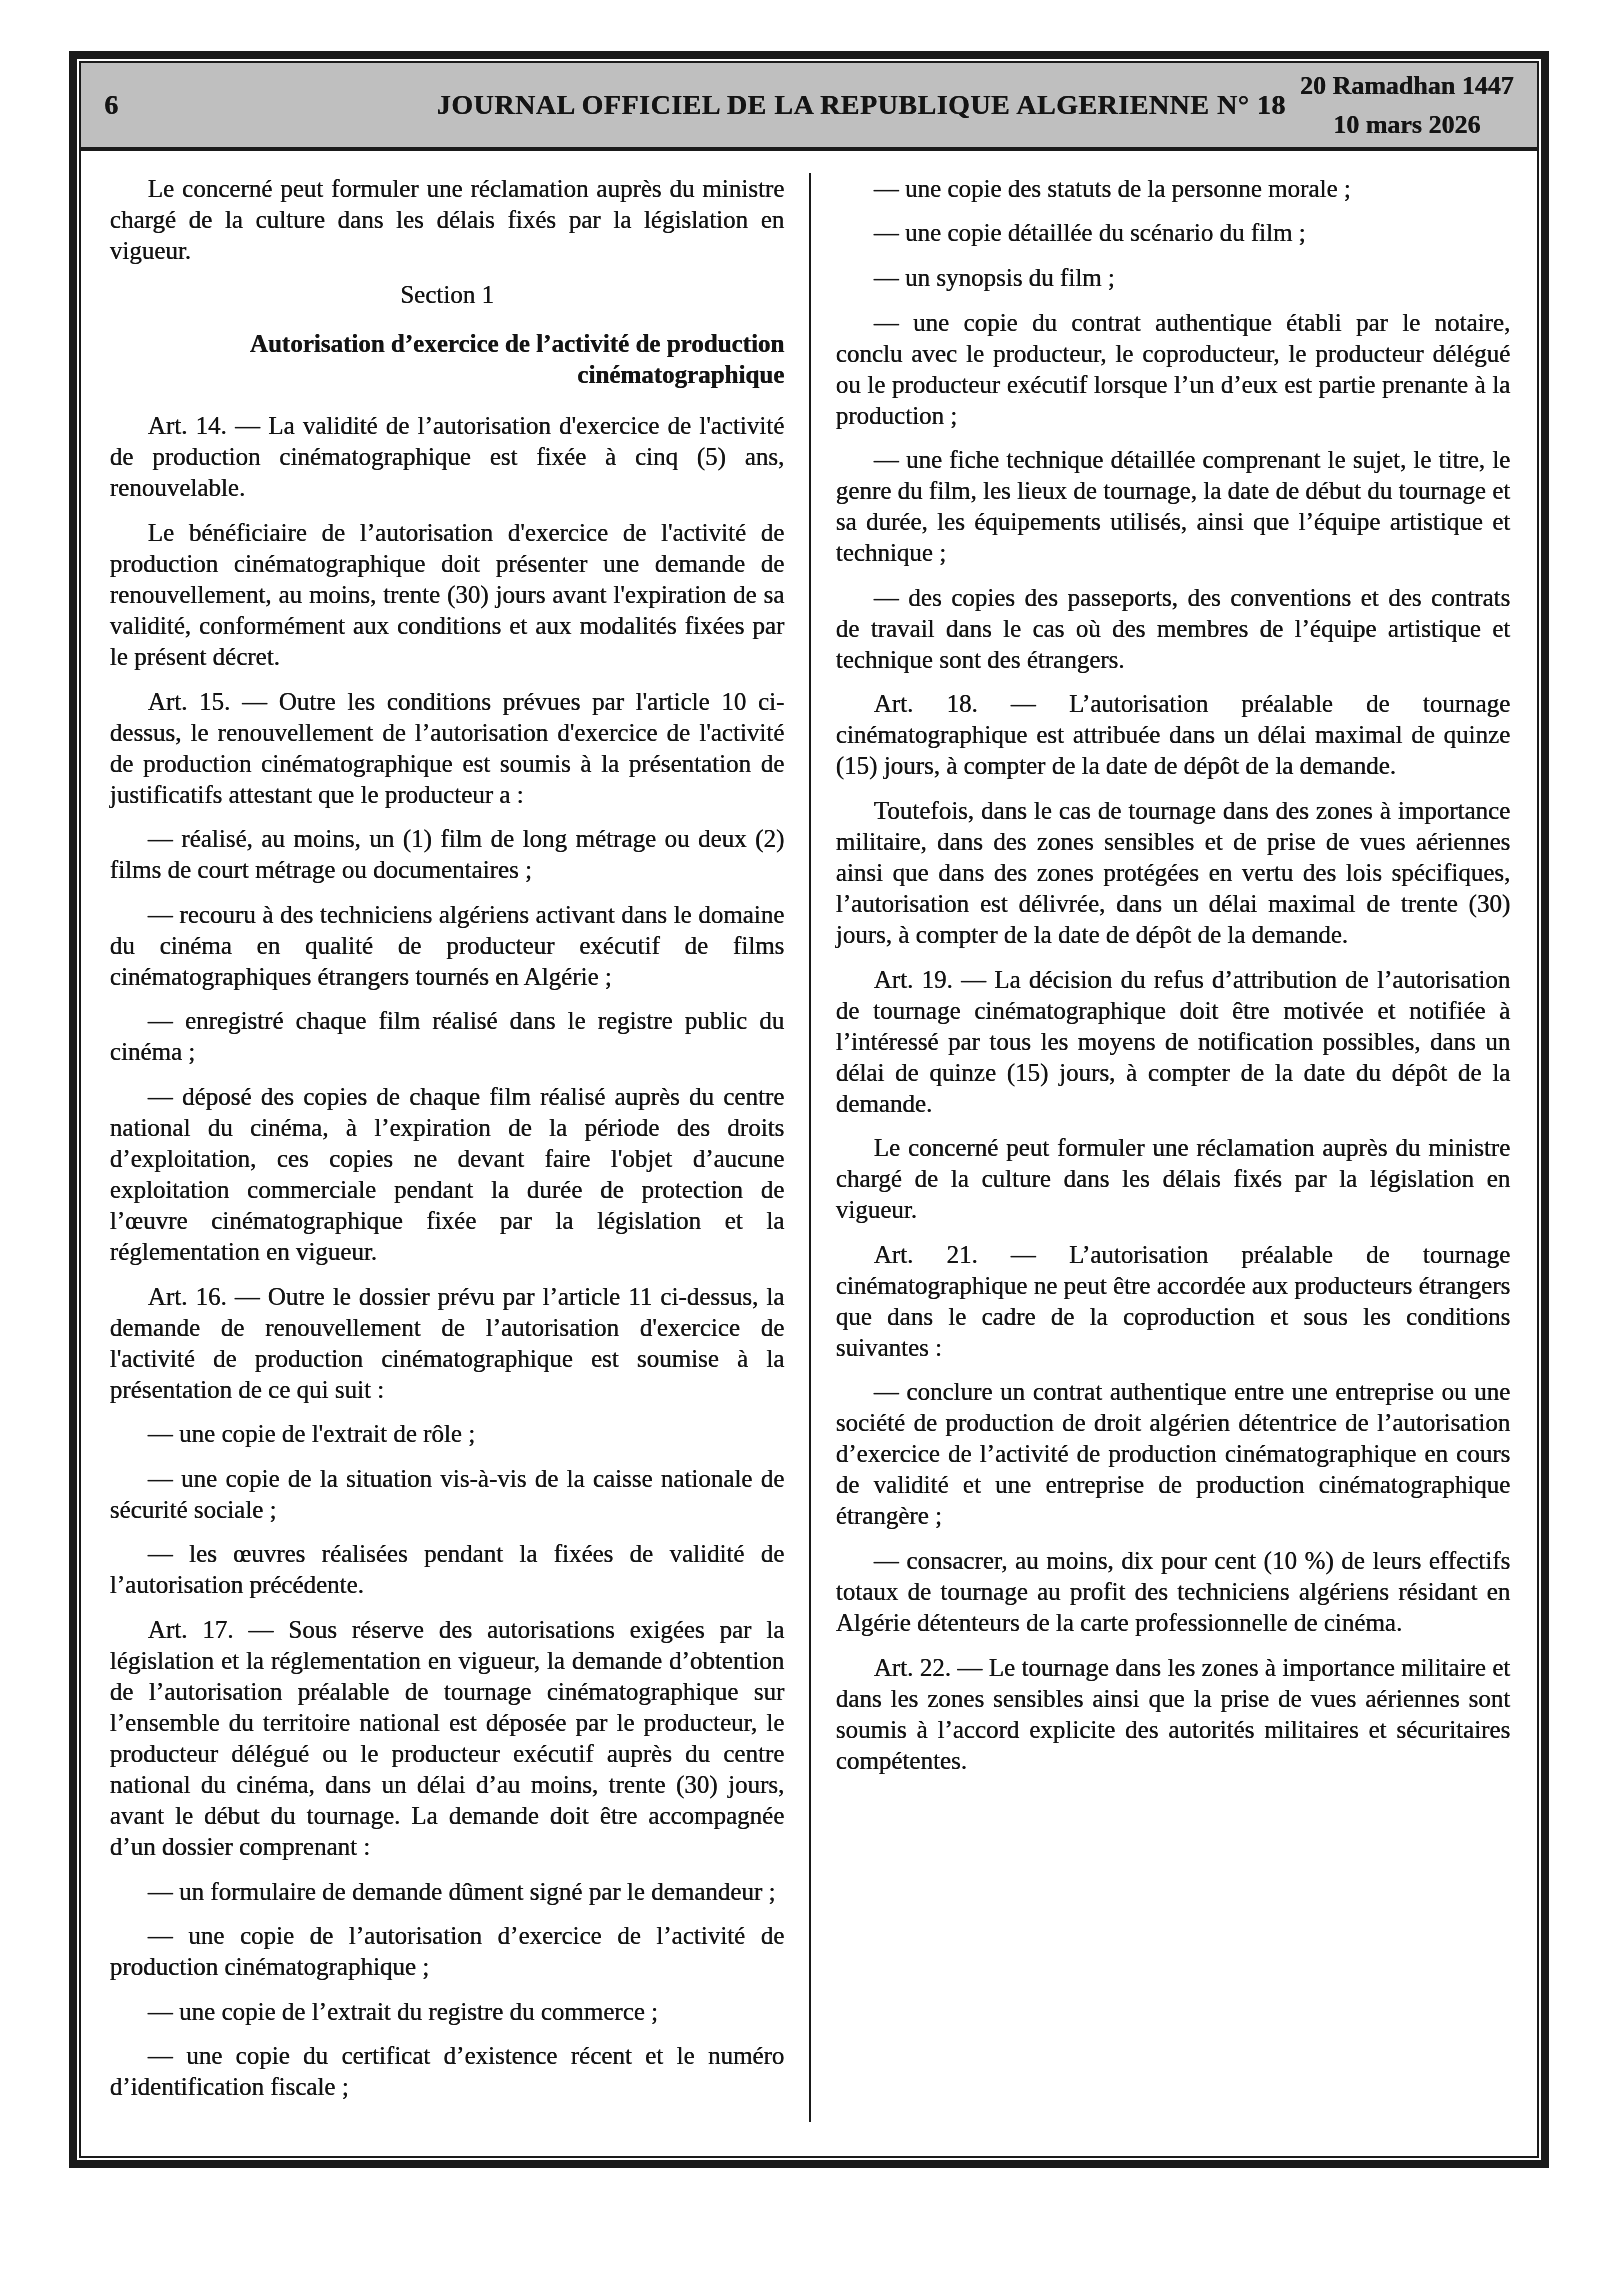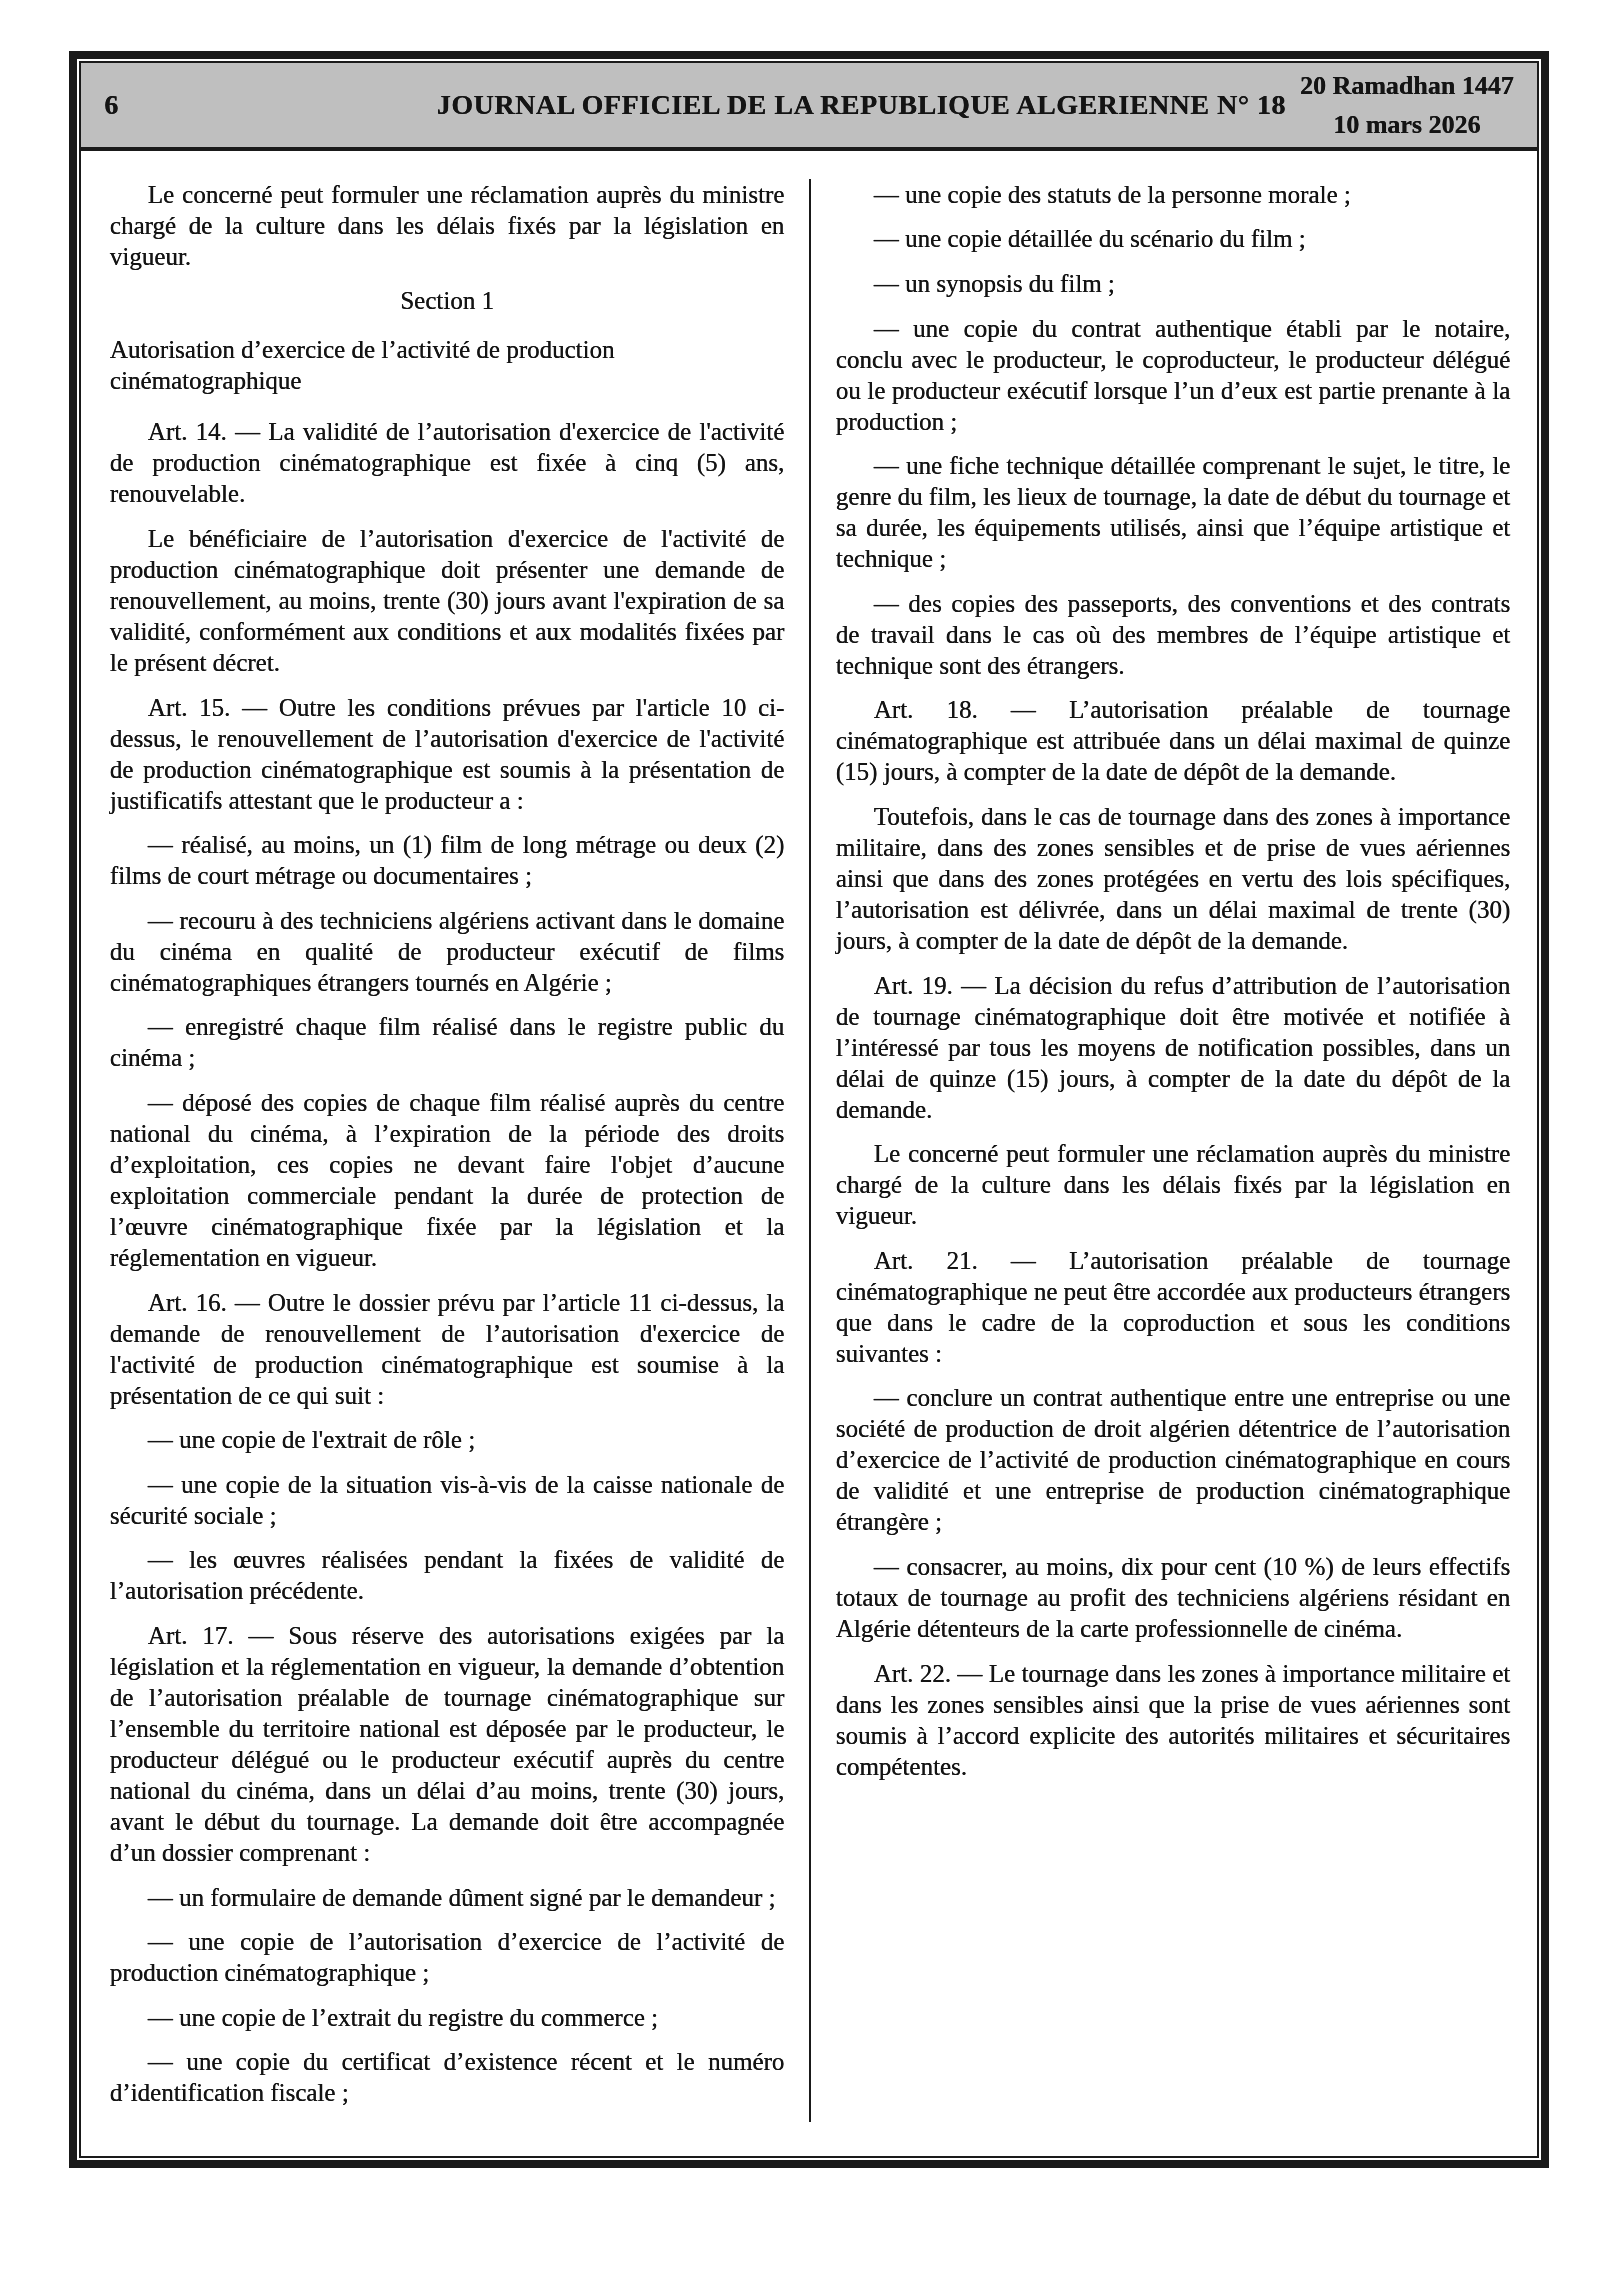--- a/index.html
+++ b/index.html
@@ -42,21 +42,21 @@
   }
   .issue-dates{
     flex:0 0 auto;text-align:center;
     font-size:26px;font-weight:bold;line-height:39px;
     text-shadow:0.3px 0 0 currentColor;
     margin-left:14px;
   }
   .columns{
     flex:1;
     display:flex;
-    padding:28px 27px 0 29px;
+    padding:22px 27px 0 29px;
     box-sizing:border-box;
     overflow:hidden;
   }
   .column{
     flex:1;
     font-size:25px;line-height:31px;
   }
   .column-divider{
     flex:0 0 2.7px;
     background:#1a1a1a;
@@ -66,22 +66,22 @@
     margin:0 0 13.6px 0;
     text-align:justify;
     text-indent:38px;
     text-shadow:0.3px 0 0 currentColor;
   }
   .blk.section-label{
     text-align:center;text-indent:0;
     margin:11px 0 18px 0;
   }
   .blk.section-title{
-    text-align:left;text-indent:0;
-    font-weight:normal;
+    text-align:right;text-indent:0;
+    font-weight:bold;
     margin:12px 0 20px 0;
   }
 </style>
 </head>
 <body>
 
 <div class="page-frame">
   <div class="page-frame-inner">
 
     <div class="page-header">

